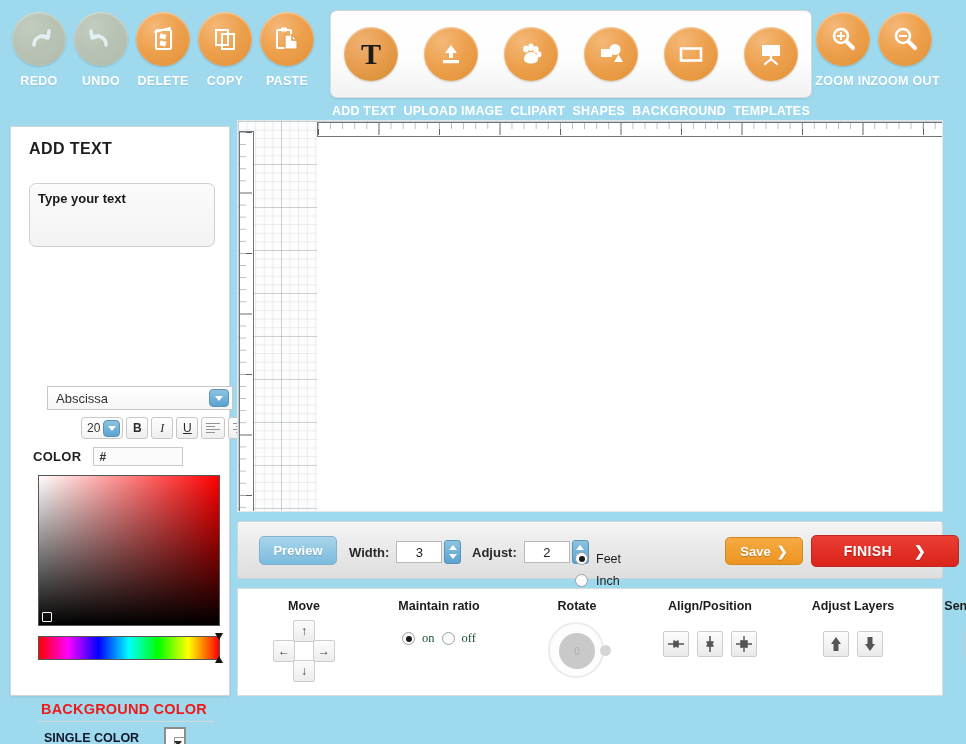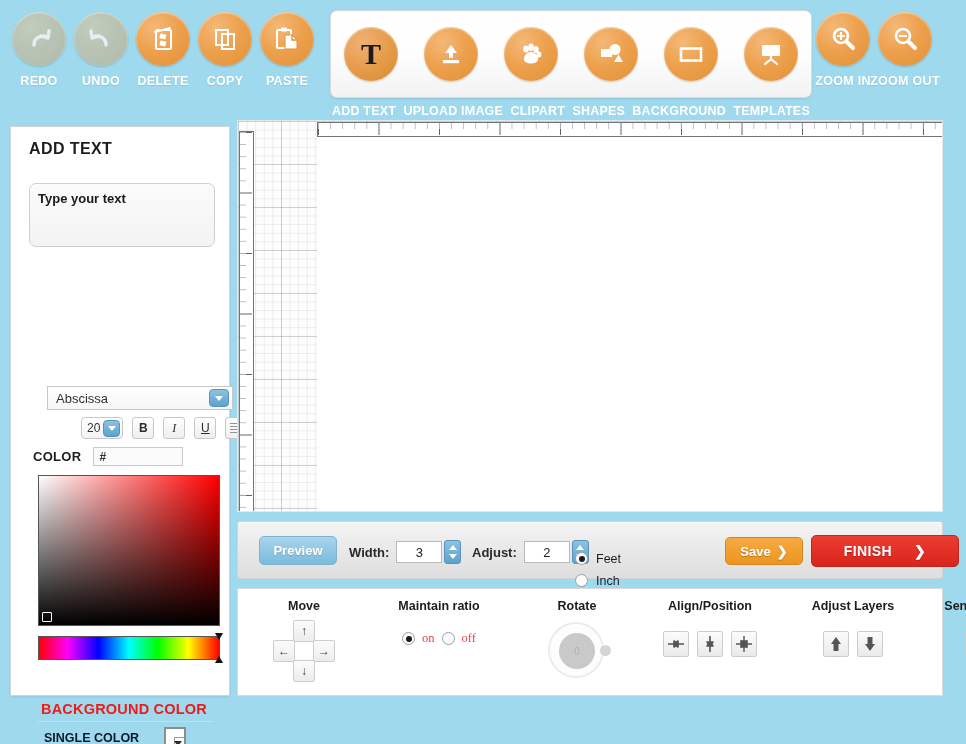--- a/index.html
+++ b/index.html
@@ -102,21 +102,21 @@
     width: 20px; height: 18px; border-radius: 4px; border: 1px solid #5b93b8;
     background: linear-gradient(#8cc2e2 0%, #5aa3cf 100%);
     display: flex; align-items: center; justify-content: center;
     margin-left: auto; margin-right: 3px;
   }
   .ddarrow::after {
     content: ""; width: 0; height: 0;
     border-left: 4px solid transparent; border-right: 4px solid transparent;
     border-top: 5px solid #ffffff;
   }
-  #fmtrow { position: absolute; left: 22px; top: 290px; display: flex; align-items: center; gap: 9px; padding-left: 48px; }
+  #fmtrow { position: absolute; left: 22px; top: 290px; display: flex; align-items: center; gap: 3px; padding-left: 48px; }
   #sizebox {
     height: 22px; border: 1px solid #c7c7c7; border-radius: 4px;
     background: linear-gradient(#ffffff 0%, #f4f4f4 100%);
     display: flex; align-items: center; padding: 0 2px 0 5px; cursor: pointer;
   }
   #sizebox .num { font-size: 12px; color: #333; margin-right: 3px; }
   #sizebox .ddarrow { width: 17px; height: 17px; margin: 0; }
   .fbtn {
     width: 22px; height: 22px; border: 1px solid #c7c7c7; border-radius: 3px;
     background: linear-gradient(#ffffff 0%, #eeeeee 100%);
@@ -311,21 +311,21 @@
     background: linear-gradient(#fcfcfc 0%, #ececec 100%);
     display: flex; align-items: center; justify-content: center;
     font-size: 12px; color: #3a3a3a; cursor: pointer;
   }
   #dk-up { left: 20px; top: 0; }
   #dk-dn { left: 20px; top: 40px; }
   #dk-lf { left: 0; top: 20px; }
   #dk-rt { left: 40px; top: 20px; }
 
   #ratiorow { display: flex; align-items: center; justify-content: center; gap: 7px; margin-top: 18px; }
-  #ratiorow .lbl { font-size: 12.5px; color: #ef4444; font-family: "Liberation Serif", serif; }
+  #ratiorow .lbl { font-size: 12.5px; color: #14532d; font-family: "Liberation Serif", serif; }
 
   #dial { position: relative; width: 62px; height: 62px; margin: 7px auto 0; }
   #dialring {
     position: absolute; left: 2px; top: 2px; width: 56px; height: 56px;
     border-radius: 50%; border: 2px solid #ececec; background: #fdfdfd;
   }
   #dialknob {
     position: absolute; left: 13px; top: 13px; width: 36px; height: 36px;
     border-radius: 50%; background: #c9c9c9;
     display: flex; align-items: center; justify-content: center;

